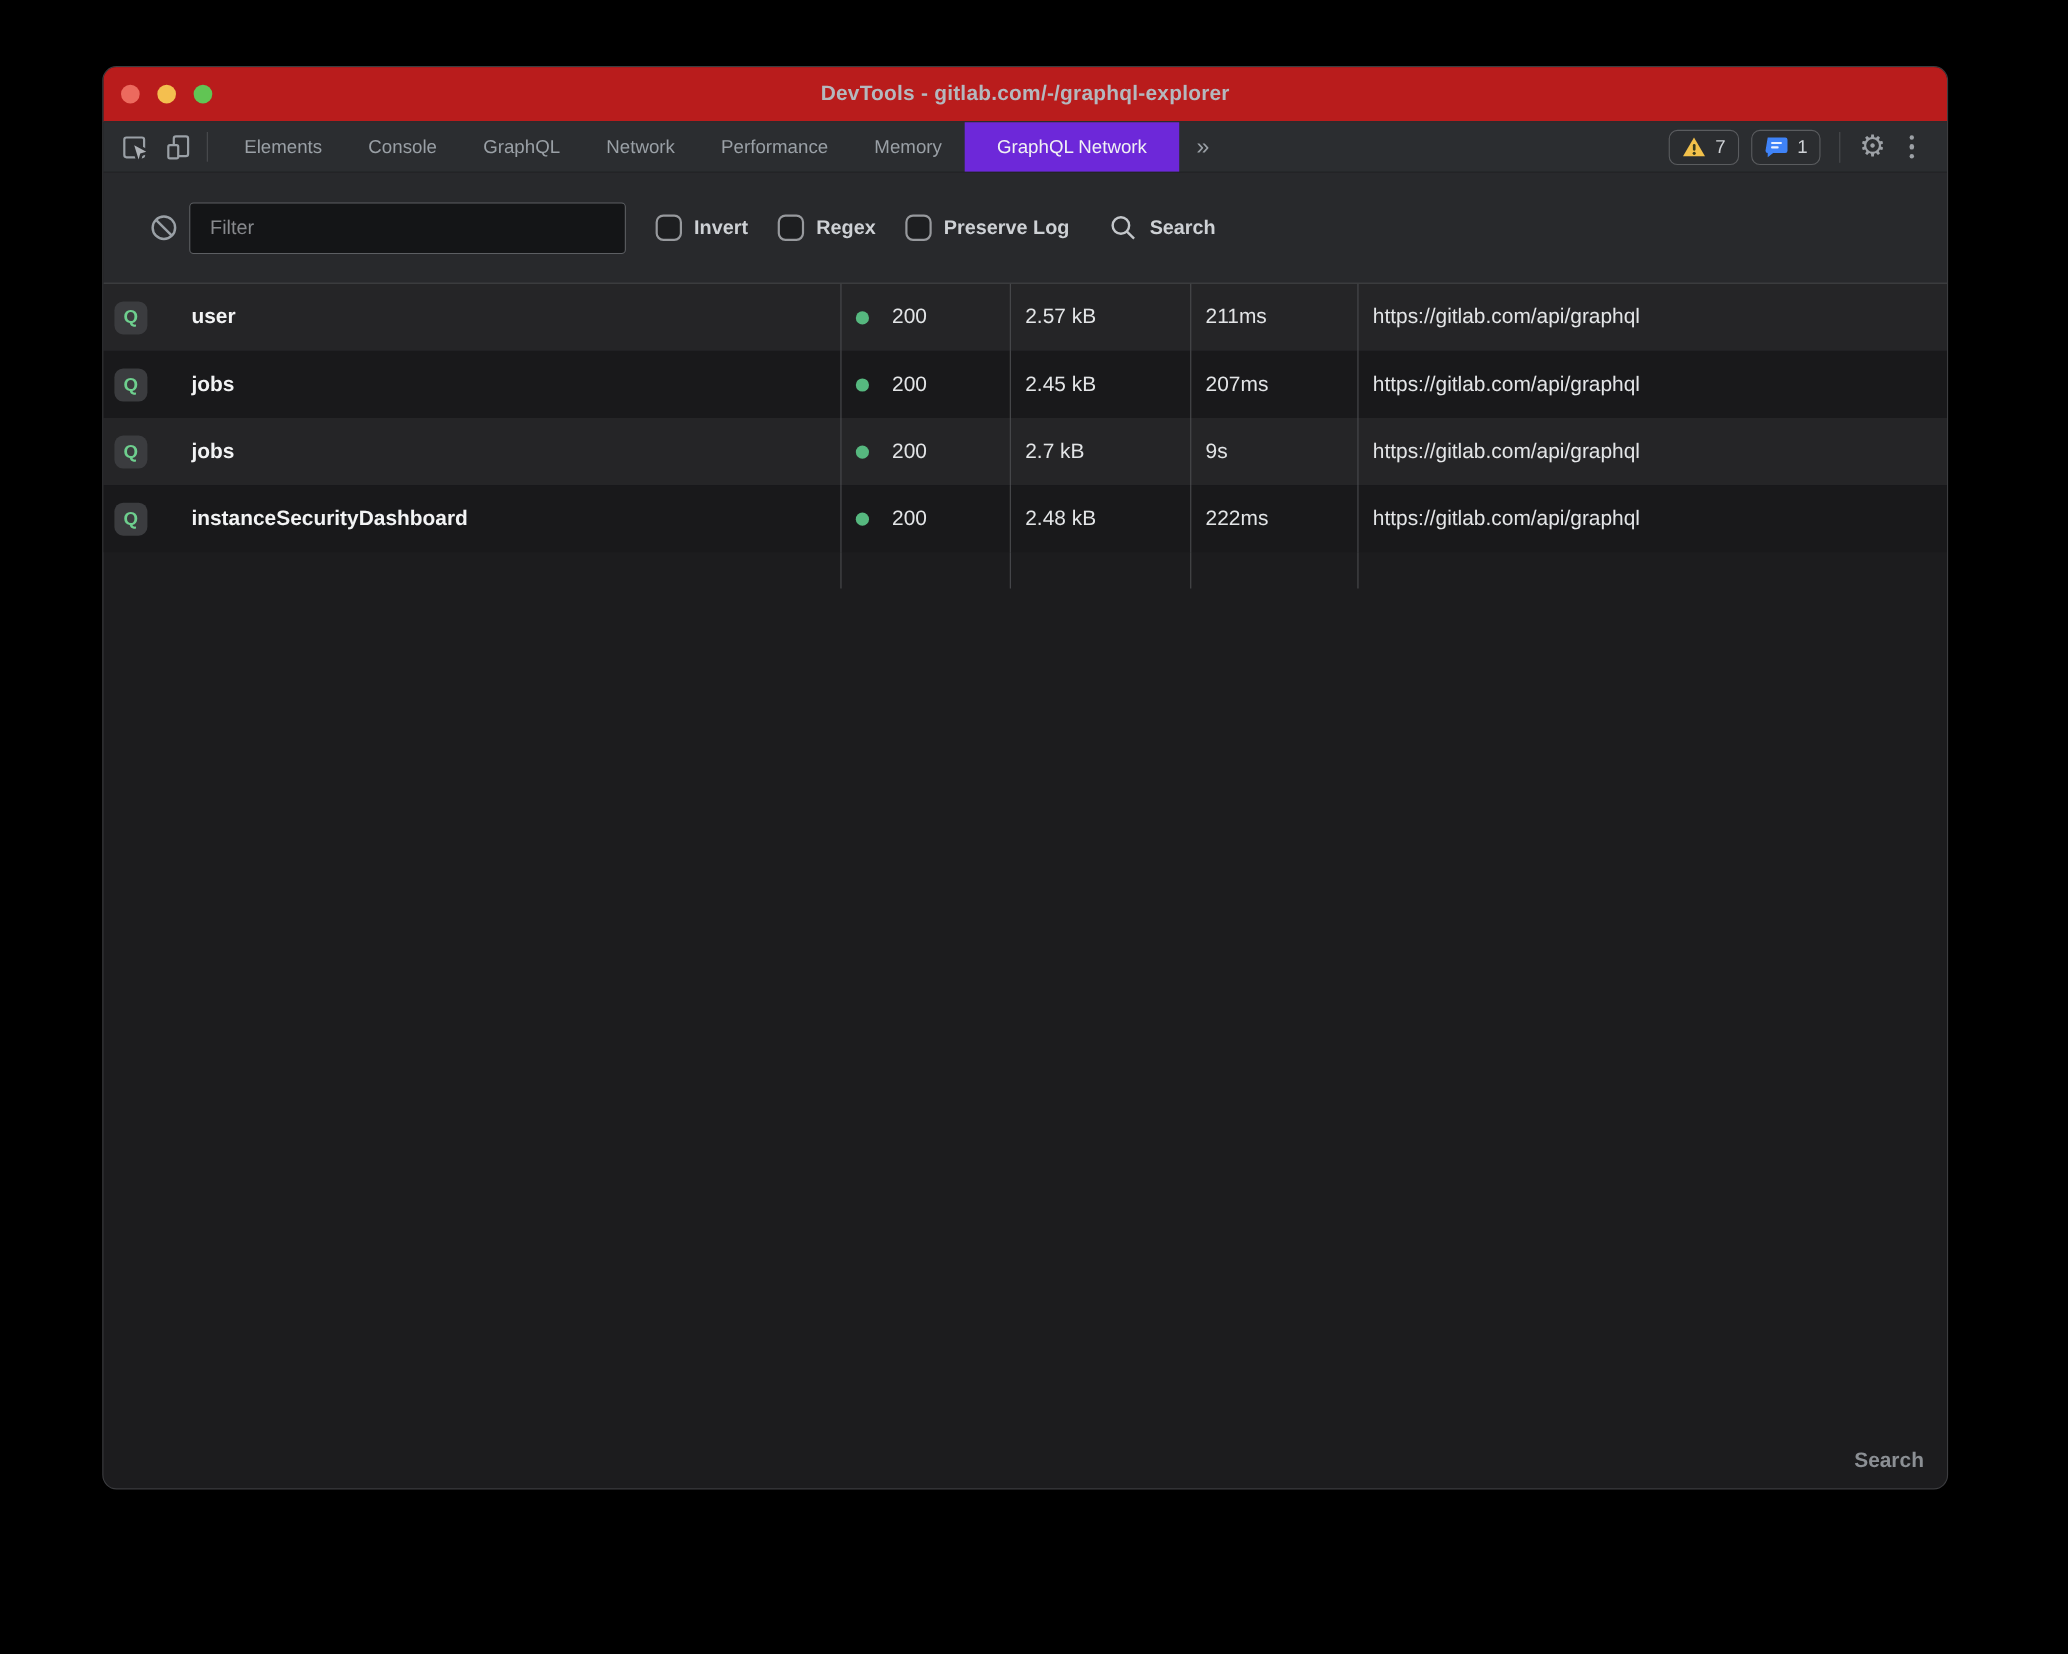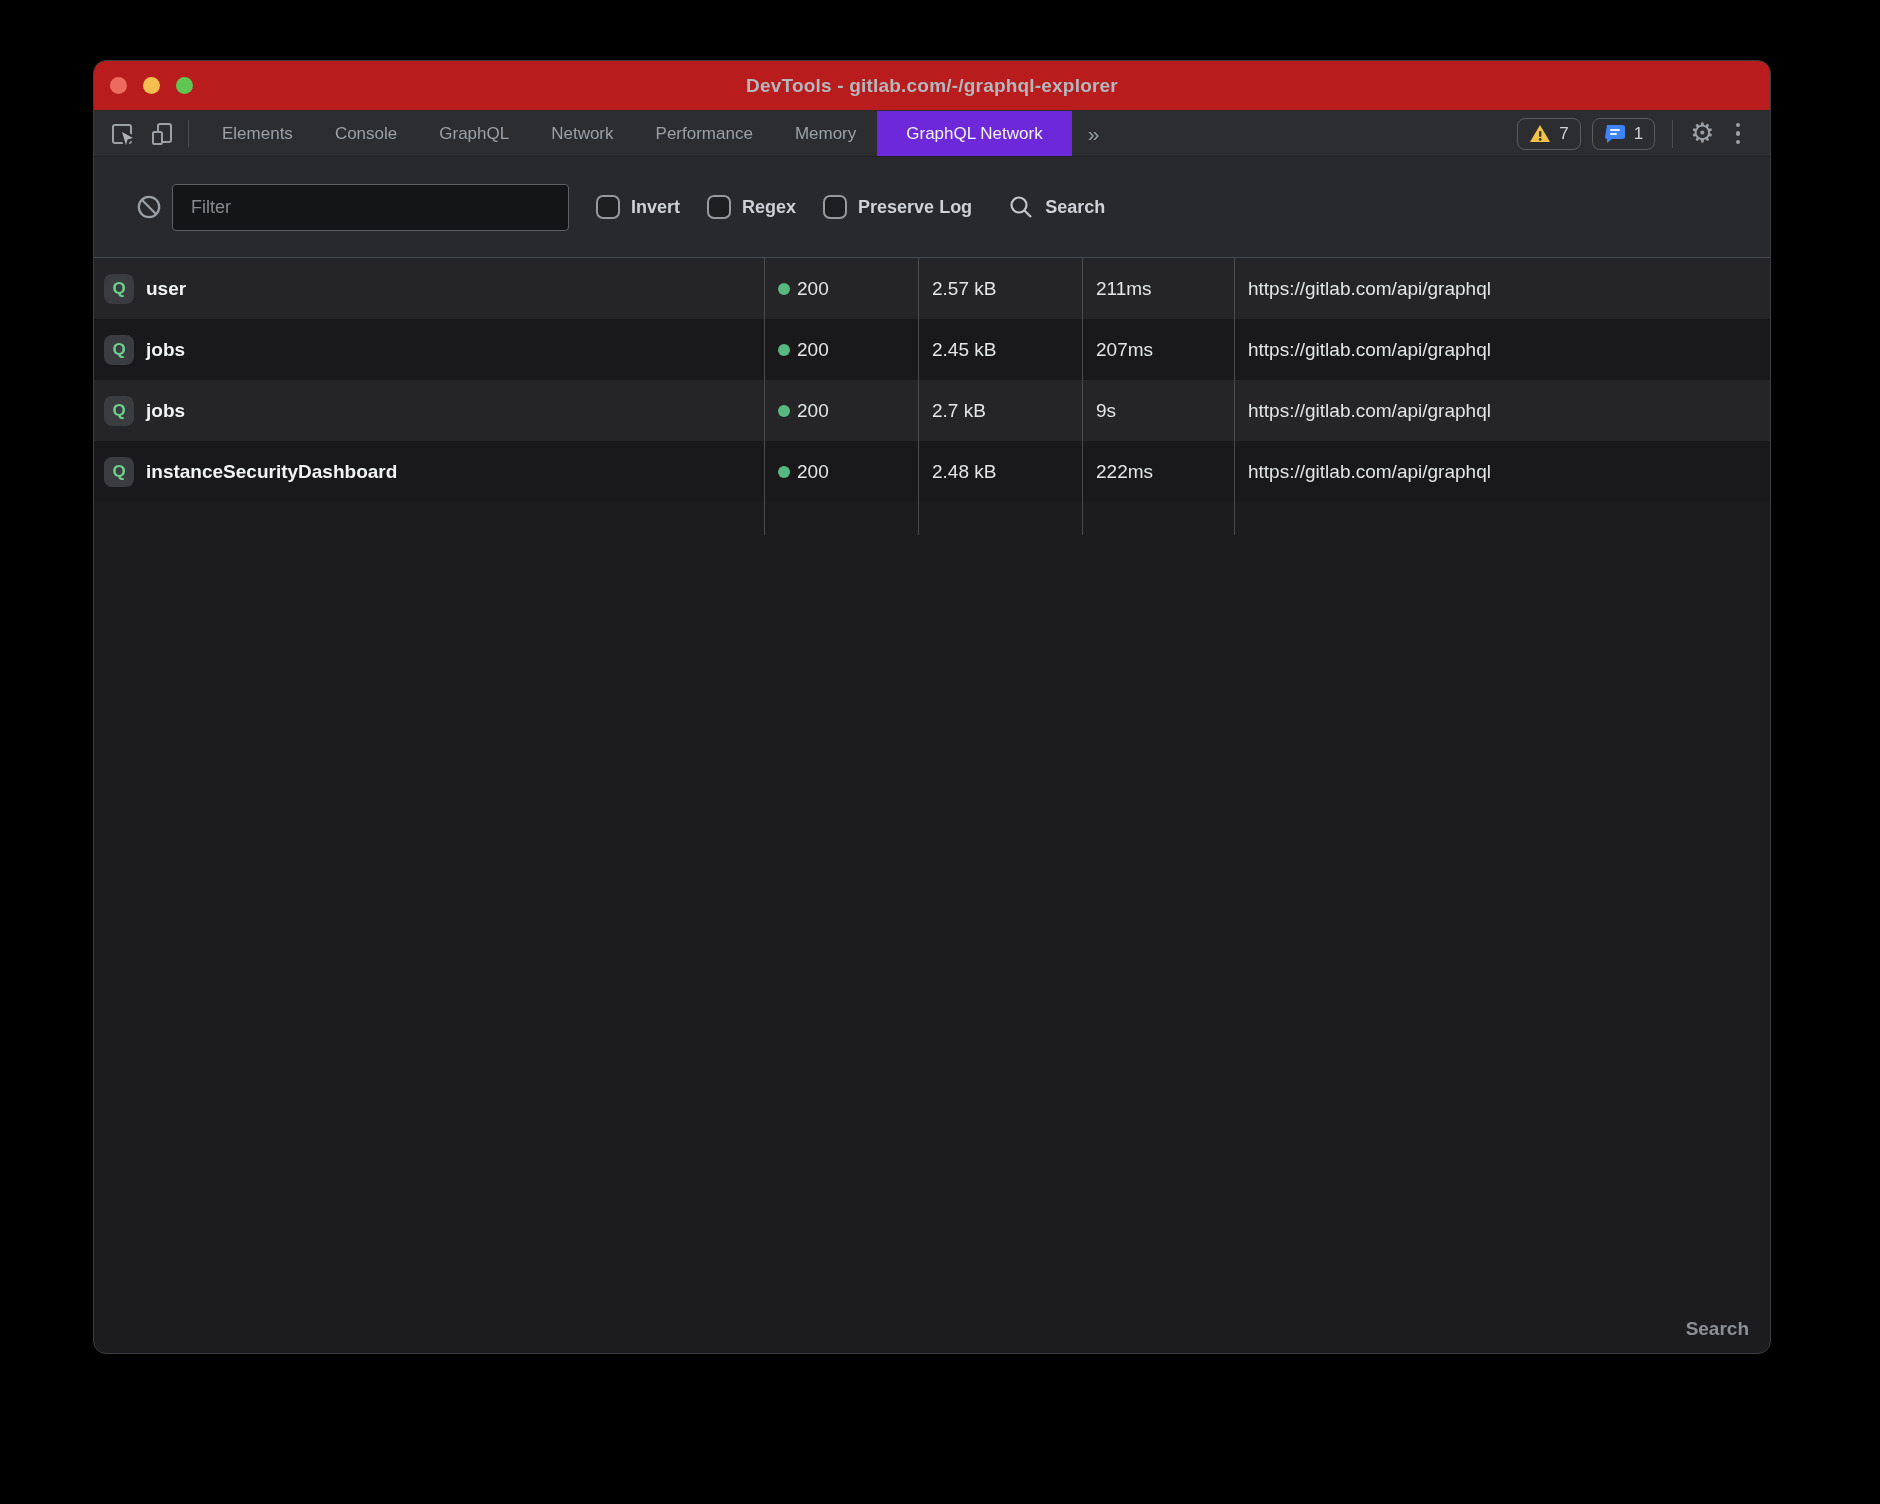--- a/index.html
+++ b/index.html
@@ -64,22 +64,22 @@
   .thead { height:57px; background:#252629; border-bottom:1px solid #55565a;
            color:#eceded; font-size:19px; font-weight:700; }
   .thead .cell:first-child { padding-left:10px; }
   .trow { height:61px; color:#e3e5e7; font-size:19px; cursor:pointer; }
   .trow:nth-child(odd) { background:#252527; }
   .trow:nth-child(even) { background:#19191b; }
   .qcell { gap:12px; padding-left:10px; }
   .qbadge { width:30px; height:30px; border-radius:8px; background:#3b3c3f;
             color:#6ecf8e; font-size:17px; font-weight:700; display:flex;
             align-items:center; justify-content:center; flex:0 0 auto; }
-  .qname { font-weight:700; color:#f2f3f4; }
-  .scell { gap:7px; }
+  .qname { font-weight:700; color:#f2f3f4;margin-left:28px; }
+  .scell { gap:21px; }
   .dot { width:12px; height:12px; border-radius:50%; background:#56b87f; flex:0 0 auto; }
   .tail { height:33px; background:transparent; }
   .tail .cell { border-bottom:none; }
 
   .support { position:absolute; right:21px; bottom:13px; color:#8b8f94;
              font-size:19px; font-weight:700; cursor:pointer; }
 
   svg { display:block; }
 </style>
 </head>

